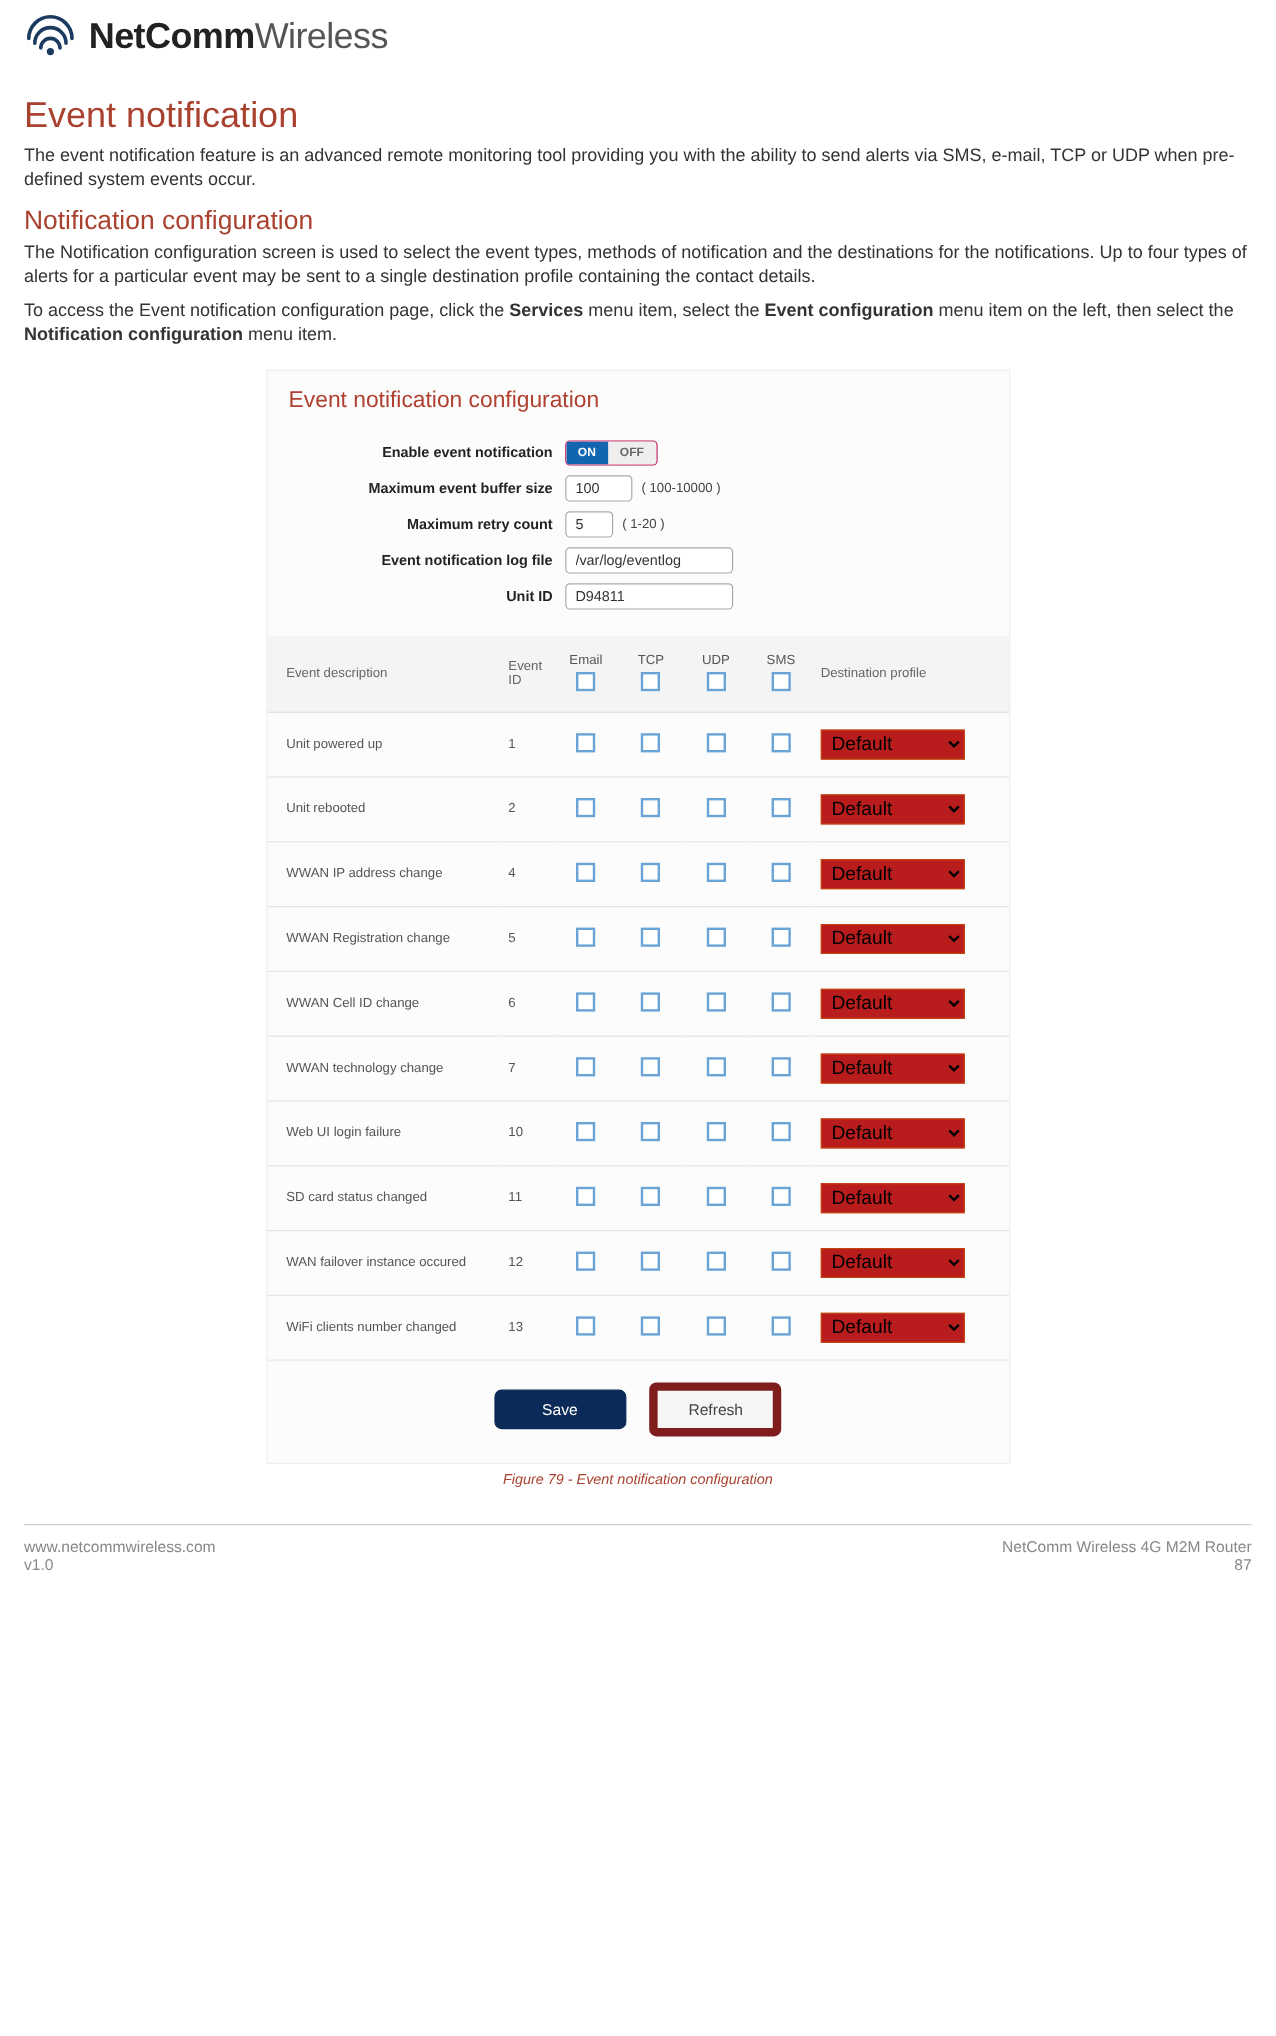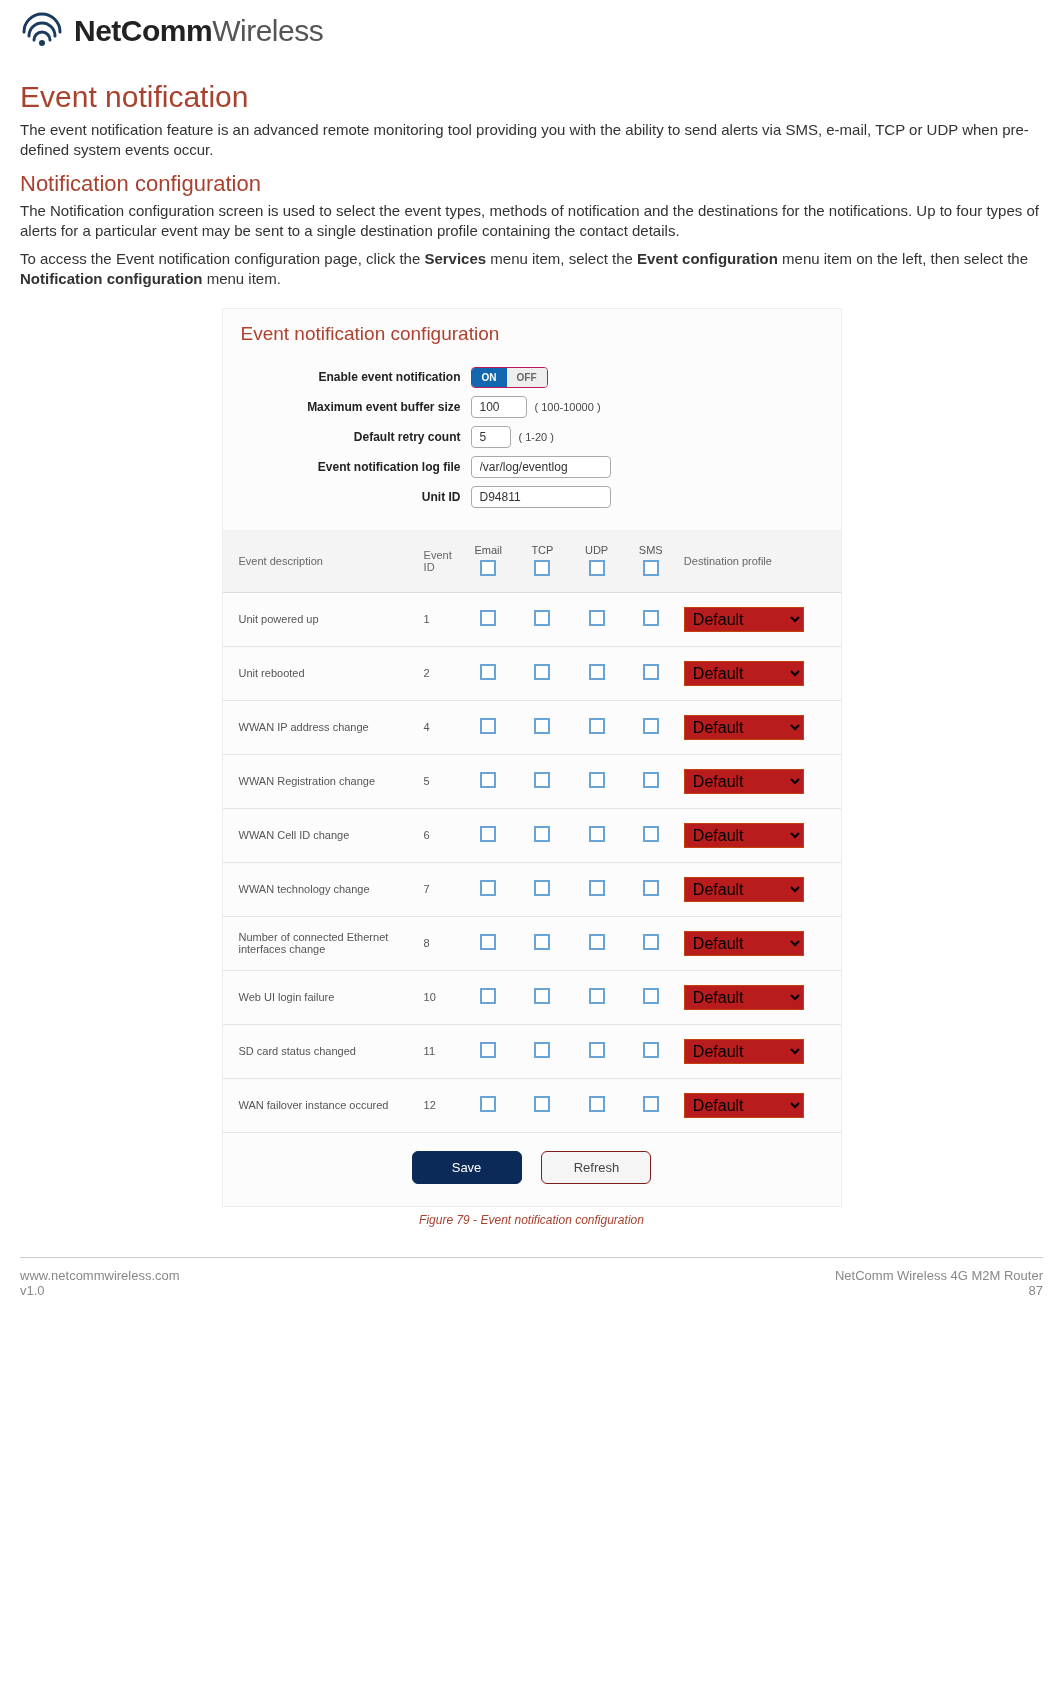--- a/index.html
+++ b/index.html
@@ -106,21 +106,21 @@
   .cb-head { text-align:center; }
   .cb-head .lbl { display:block; font-size:11px; color:#555; margin-bottom:4px; }
   
   .btn-row { text-align:center; padding:18px 0 22px 0; background:#fcfcfc; }
   .btn {
     display:inline-block; width:110px; padding:8px 0;
     font-size:13px; border-radius:6px; margin:0 8px;
     text-align:center; cursor:pointer;
   }
   .btn-save { background:#0b2a57; color:#fff; border:1px solid #0b2a57; }
-  .btn-refresh { background:#f5f5f5; color:#444; border:1px solid #7f1d1d; }
+  .btn-refresh { background:#f5f5f5; color:#444; border:7px solid #7f1d1d; }
   
   .fig-caption {
     text-align:center; font-style:italic; color:#a9412f;
     font-size:12px; margin:6px 0 30px 0;
   }
   
   .footer {
     border-top:1px solid #ccc;
     padding-top:10px;
     display:flex; justify-content:space-between;
@@ -167,21 +167,21 @@
         <span class="on">ON</span>
         <span class="off">OFF</span>
       </span>
     </div>
     <div class="form-row">
       <label class="fld-label">Maximum event buffer size</label>
       <input class="txt" style="width: 56px;" value="100">
       <span class="hint">( 100-10000 )</span>
     </div>
     <div class="form-row">
-      <label class="fld-label">Default retry count</label>
+      <label class="fld-label">Maximum retry count</label>
       <input class="txt" style="width: 40px;" value="5">
       <span class="hint">( 1-20 )</span>
     </div>
     <div class="form-row">
       <label class="fld-label">Event notification log file</label>
       <input class="txt" style="width: 140px;" value="/var/log/eventlog">
     </div>
     <div class="form-row">
       <label class="fld-label">Unit ID</label>
       <input class="txt" style="width: 140px;" value="D94811">
@@ -262,49 +262,49 @@
         <tr>
           <td class="desc-cell">WWAN technology change</td>
           <td class="id-cell">7</td>
           <td class="cb-cell"><span class="cb"></span></td>
           <td class="cb-cell"><span class="cb"></span></td>
           <td class="cb-cell"><span class="cb"></span></td>
           <td class="cb-cell"><span class="cb"></span></td>
           <td><select class="dest-sel"><option>Default</option></select></td>
         </tr>
         <tr>
-          <td class="desc-cell">Number of connected Ethernet interfaces change</td>
-          <td class="id-cell">8</td>
-          <td class="cb-cell"><span class="cb"></span></td>
-          <td class="cb-cell"><span class="cb"></span></td>
-          <td class="cb-cell"><span class="cb"></span></td>
-          <td class="cb-cell"><span class="cb"></span></td>
-          <td><select class="dest-sel"><option>Default</option></select></td>
-        </tr>
-        <tr>
           <td class="desc-cell">Web UI login failure</td>
           <td class="id-cell">10</td>
           <td class="cb-cell"><span class="cb"></span></td>
           <td class="cb-cell"><span class="cb"></span></td>
           <td class="cb-cell"><span class="cb"></span></td>
           <td class="cb-cell"><span class="cb"></span></td>
           <td><select class="dest-sel"><option>Default</option></select></td>
         </tr>
         <tr>
           <td class="desc-cell">SD card status changed</td>
           <td class="id-cell">11</td>
           <td class="cb-cell"><span class="cb"></span></td>
           <td class="cb-cell"><span class="cb"></span></td>
           <td class="cb-cell"><span class="cb"></span></td>
           <td class="cb-cell"><span class="cb"></span></td>
           <td><select class="dest-sel"><option>Default</option></select></td>
         </tr>
         <tr>
           <td class="desc-cell">WAN failover instance occured</td>
           <td class="id-cell">12</td>
+          <td class="cb-cell"><span class="cb"></span></td>
+          <td class="cb-cell"><span class="cb"></span></td>
+          <td class="cb-cell"><span class="cb"></span></td>
+          <td class="cb-cell"><span class="cb"></span></td>
+          <td><select class="dest-sel"><option>Default</option></select></td>
+        </tr>
+        <tr>
+          <td class="desc-cell">WiFi clients number changed</td>
+          <td class="id-cell">13</td>
           <td class="cb-cell"><span class="cb"></span></td>
           <td class="cb-cell"><span class="cb"></span></td>
           <td class="cb-cell"><span class="cb"></span></td>
           <td class="cb-cell"><span class="cb"></span></td>
           <td><select class="dest-sel"><option>Default</option></select></td>
         </tr>
       </tbody>
   </table>
 
   <div class="btn-row">

